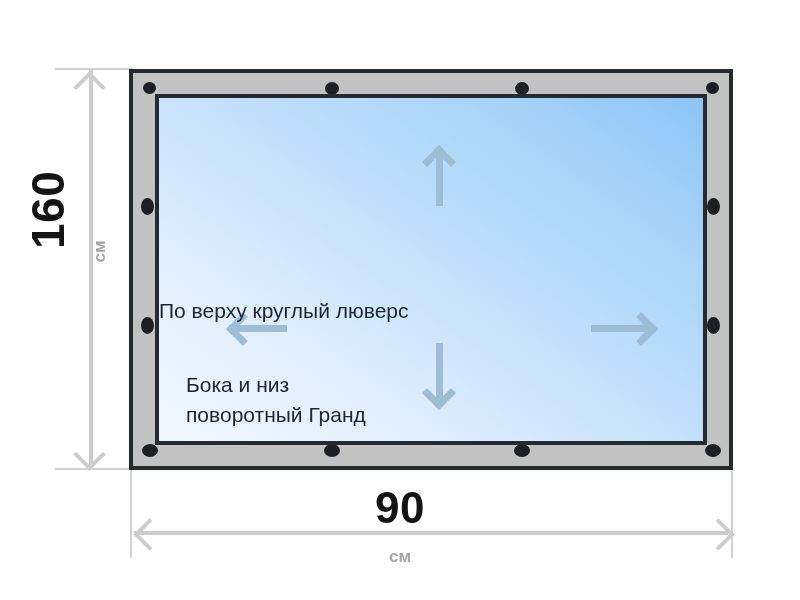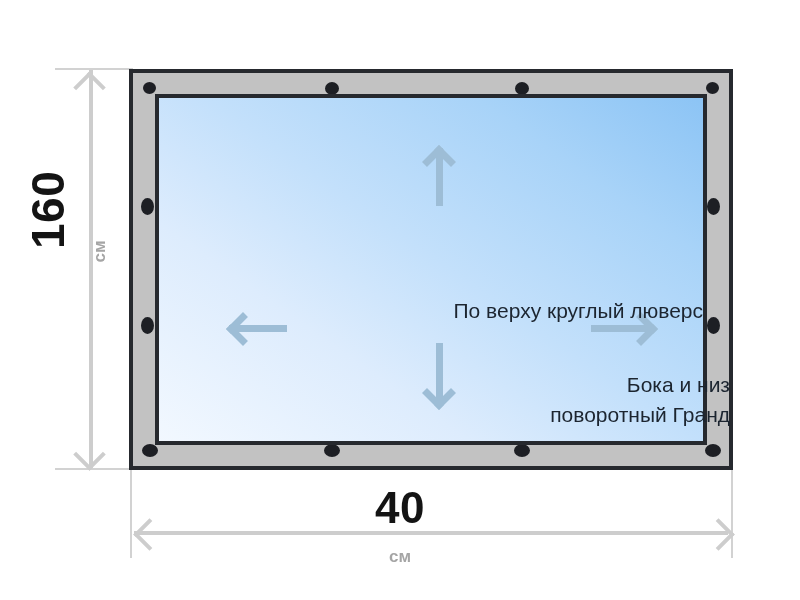--- a/index.html
+++ b/index.html
@@ -146,21 +146,21 @@
     border-top: 7px solid #9dbdd6;
     width: 17px;
     height: 17px;
   }
 
   
   .curtain-text {
     position: absolute;
     color: #1c2530;
     font-size: 21px;
-    text-align: right;
+    text-align: left;
     width: 100%;
     left: 0;
     line-height: 1.42;
     white-space: pre-line;
   }
   #text-top { top: 198px; }
   #text-bottom { top: 272px; margin-left: 27px; }
 </style>
 </head>
 <body>
@@ -176,21 +176,21 @@
   <div class="dim-arrow up" style="left:78px; top:76px;"></div>
   <div class="dim-arrow down" style="left:78px; top:443px;"></div>
 
   <div class="label-value" id="height-value">160</div>
   <div class="label-unit" id="height-unit">см</div>
 
   <div class="dim-line dim-line-h" style="left:134px; top:531px; width:594px;"></div>
   <div class="dim-arrow left" style="left:138px; top:523px;"></div>
   <div class="dim-arrow right" style="left:707px; top:523px;"></div>
 
-  <div class="label-value" id="width-value">40</div>
+  <div class="label-value" id="width-value">90</div>
   <div class="label-unit" id="width-unit">см</div>
 
   <div id="frame">
 
     <div class="grommet" style="left:10px; top:9px; width:13px; height:12px;"></div>
     <div class="grommet" style="left:192px; top:9px; width:14px; height:13px;"></div>
     <div class="grommet" style="left:382px; top:9px; width:14px; height:13px;"></div>
     <div class="grommet" style="left:573px; top:9px; width:13px; height:12px;"></div>
 
     <div class="grommet" style="left:9px; top:371px; width:16px; height:13px;"></div>

